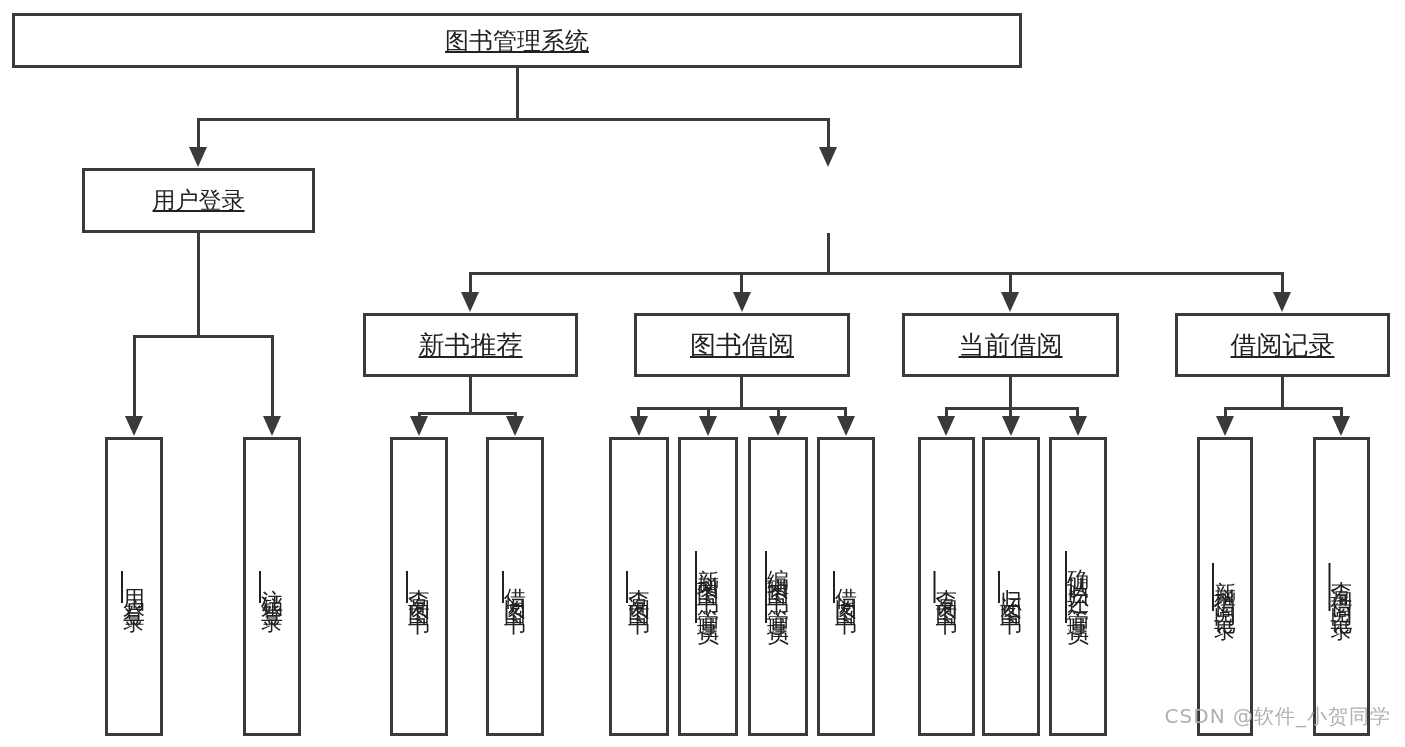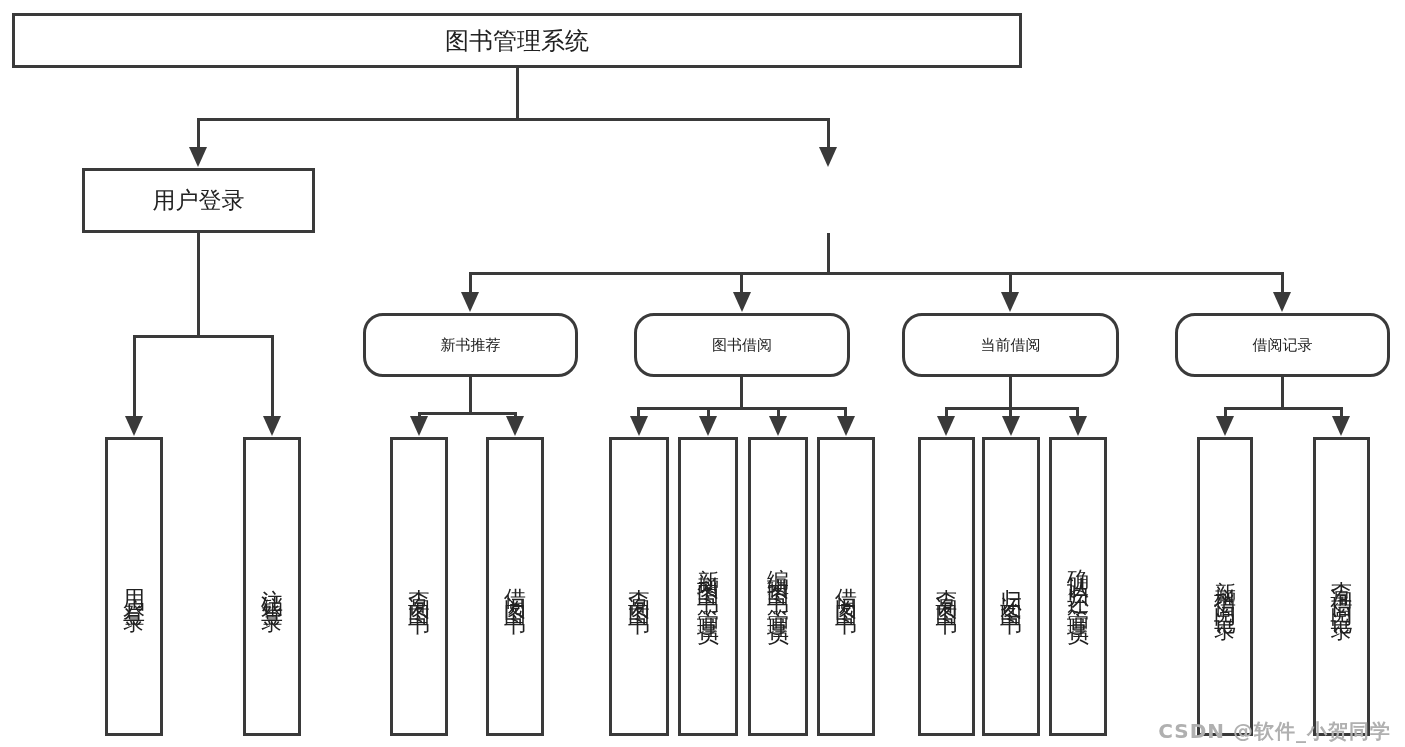--- a/index.html
+++ b/index.html
@@ -11,37 +11,37 @@
   html,body{margin:0;padding:0;background:var(--bg);}
   #canvas{
     position:relative;width:1405px;height:747px;background:var(--bg);
     font-family:"DejaVu Sans","Liberation Sans",sans-serif;overflow:hidden;
   }
   .box{
     position:absolute;box-sizing:border-box;border:3px solid var(--line);
     background:var(--bg);display:flex;align-items:center;justify-content:center;
     color:var(--text);
   }
-  .box .lbl{white-space:nowrap;}
+  .box .lbl{white-space:nowrap;text-decoration:underline;}
   .h1t{font-size:24px;}
   .h2t{font-size:23px;}
-  .h3t{font-size:15px;border-radius:20px;}
+  .h3t{font-size:26px;}
   .vbox .lbl{
     writing-mode:vertical-rl;font-size:22px;letter-spacing:8px;
     white-space:nowrap;line-height:1;
   }
   .ln{position:absolute;background:var(--line);}
   .arrow{
     position:absolute;width:0;height:0;
     border-left:9px solid transparent;border-right:9px solid transparent;
     border-top:20px solid var(--line);
   }
   .watermark{
-    position:absolute;right:14px;bottom:2px;font-size:20px;color:var(--wm);
-    letter-spacing:1px;white-space:nowrap;font-weight:bold;
+    position:absolute;right:14px;bottom:17px;font-size:20px;color:var(--wm);
+    letter-spacing:1px;white-space:nowrap;
   }
 </style>
 </head>
 <body>
 
 <div id="canvas">
 
   <div class="box h1t" style="left:12px;top:13px;width:1010px;height:55px;">
     <span class="lbl">图书管理系统</span>
   </div>

